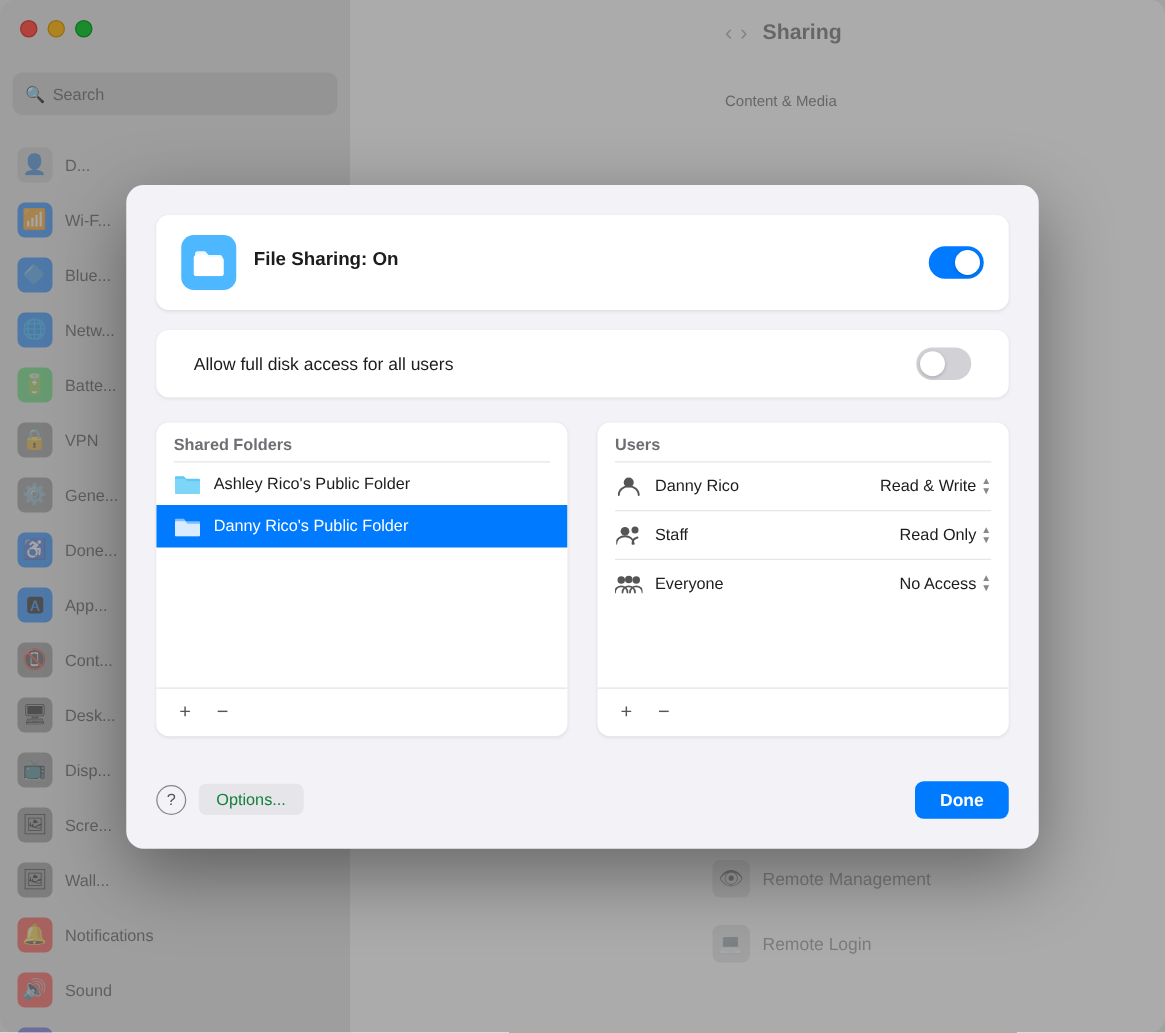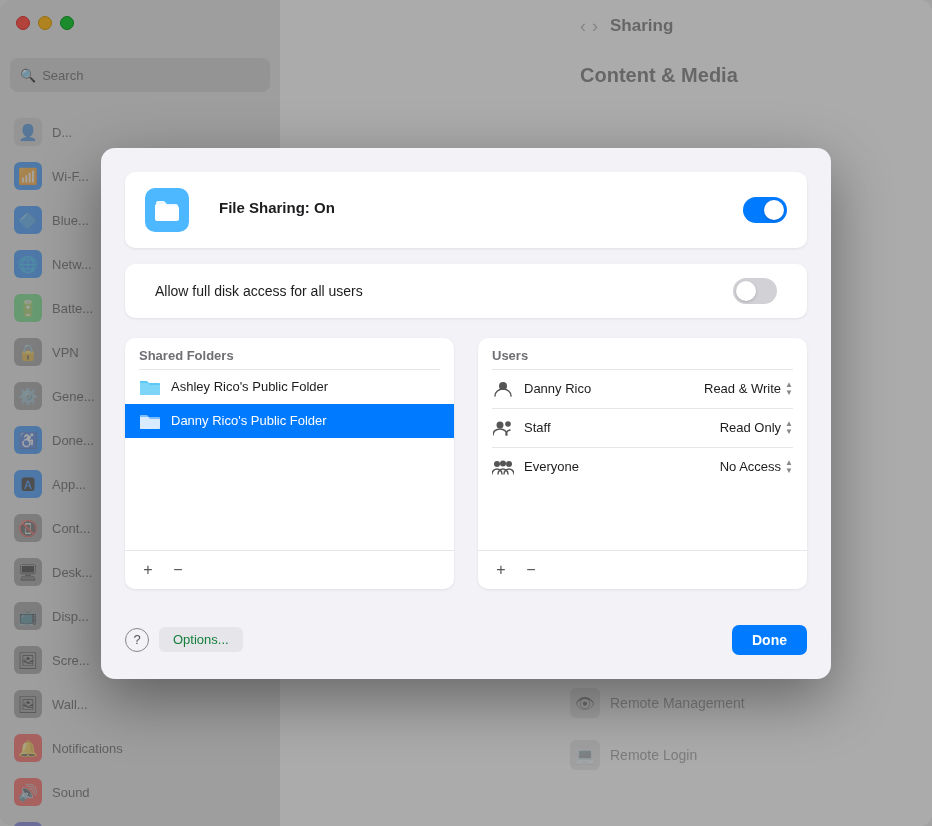--- a/index.html
+++ b/index.html
@@ -141,23 +141,23 @@
 
     .bg-nav-title {
       font-size: 17px;
       font-weight: 600;
       color: #333;
     }
 
     .bg-content-title {
       position: absolute;
       left: 300px;
-      top: 64px;
-      font-size: 20px;
-      font-weight: 700;
+      top: 74px;
+      font-size: 12px;
+      font-weight: 400;
       color: #333;
       opacity: 0.5;
     }
 
     
     .bg-row {
       position: absolute;
       left: 290px;
       display: flex;
       align-items: center;
@@ -202,21 +202,21 @@
       position: relative;
     }
 
     
     .file-sharing-card {
       background: white;
       border-radius: 10px;
       padding: 16px 20px;
       display: flex;
       align-items: center;
-      gap: 30px;
+      gap: 14px;
       margin-bottom: 16px;
       box-shadow: 0 1px 3px rgba(0,0,0,0.08);
     }
 
     .file-sharing-icon {
       width: 44px;
       height: 44px;
       background: #4db8ff;
       border-radius: 10px;
       display: flex;

